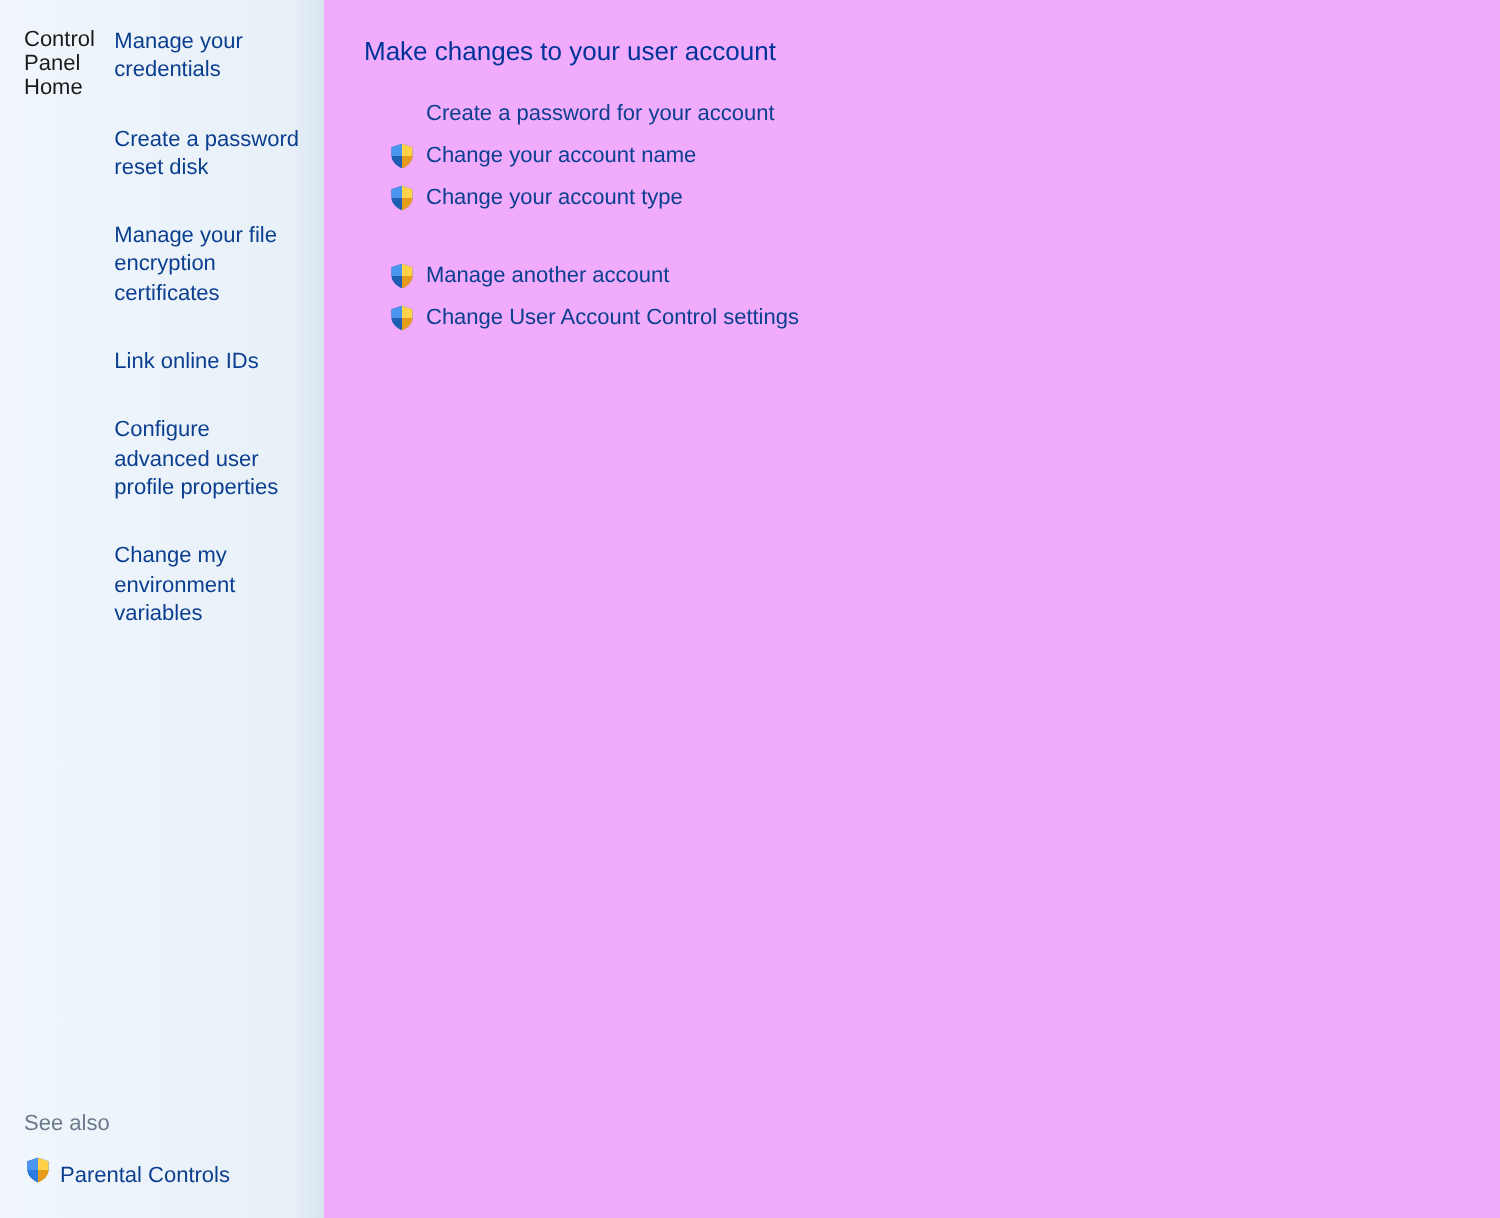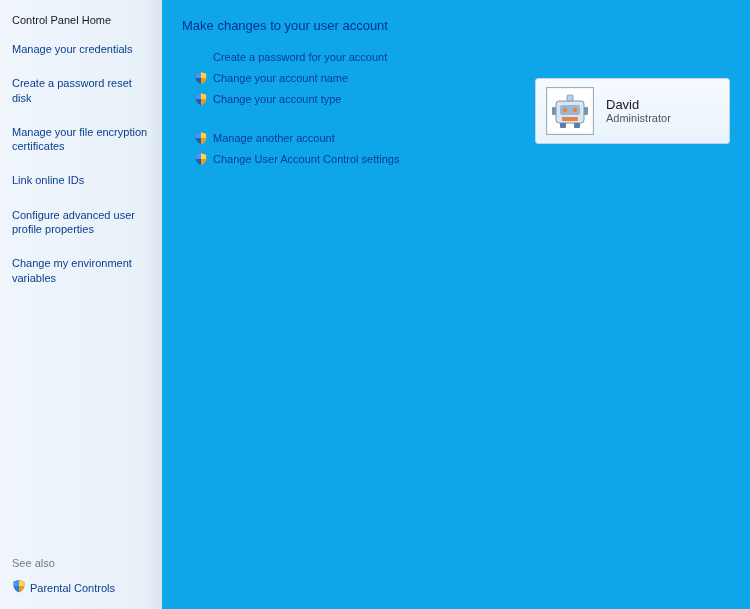--- a/index.html
+++ b/index.html
@@ -14,21 +14,20 @@
       background: #fff;
       display: flex;
       overflow: hidden;
     }
     .sidebar {
       width: 162px;
       height: 100%;
       background: linear-gradient(to right, #f0f6fc 0%, #e8f0f8 90%, #d8e4f0 100%);
       padding: 14px 10px 14px 12px;
       display: flex;
-      flex-direction: column;
       font-size: 11px;
       color: #003399;
       position: relative;
     }
     .sidebar-home {
       color: #1a1a1a;
       font-size: 11px;
       margin-bottom: 16px;
     }
     .sidebar-links {
@@ -53,21 +52,21 @@
       margin-bottom: 10px;
     }
     .bottom-link {
       display: flex;
       align-items: flex-end;
       gap: 4px;
     }
     .main {
       flex: 1;
       padding: 18px 20px 20px 20px;
-      background: #0ea5e9;
+      background: #f0abfc;
     }
     .heading {
       color: #003399;
       font-size: 13px;
       font-weight: normal;
       margin-bottom: 16px;
     }
     .content-row {
       display: flex;
       align-items: center;
@@ -220,34 +219,14 @@
             <path d="M8 1 L14 3 L14 8 C14 11 11 14 8 15 C5 14 2 11 2 8 L2 3 Z" fill="#1e5fb3"></path>
             <path d="M8 1 L14 3 L14 8 C14 11 11 14 8 15 L8 1 Z" fill="#ffd24a"></path>
             <path d="M8 8 L14 8 C14 11 11 14 8 15 Z" fill="#e69b1f"></path>
             <path d="M8 8 L2 8 L2 3 L8 1 Z" fill="#4a96ee"></path>
           </svg>
         </span>
         <span class="action-link">Change User Account Control settings</span>
       </div>
     </div>
 
-    <div class="account-card">
-      <div class="avatar-frame">
-        <svg class="avatar-robot" viewBox="0 0 40 40">
-          <rect x="6" y="10" width="28" height="22" rx="3" fill="#d9e6f2" stroke="#7a94b0" stroke-width="1"></rect>
-          <rect x="10" y="14" width="20" height="10" rx="2" fill="#9bb6d2"></rect>
-          <circle cx="15" cy="19" r="2.2" fill="#e6833c"></circle>
-          <circle cx="25" cy="19" r="2.2" fill="#e6833c"></circle>
-          <rect x="12" y="26" width="16" height="4" rx="1" fill="#e6833c"></rect>
-          <rect x="2" y="16" width="4" height="8" rx="1" fill="#7a94b0"></rect>
-          <rect x="34" y="16" width="4" height="8" rx="1" fill="#7a94b0"></rect>
-          <rect x="17" y="4" width="6" height="6" rx="1" fill="#b9cfe4" stroke="#7a94b0" stroke-width="0.8"></rect>
-          <rect x="10" y="32" width="6" height="5" rx="1" fill="#5a7ea6"></rect>
-          <rect x="24" y="32" width="6" height="5" rx="1" fill="#5a7ea6"></rect>
-        </svg>
-      </div>
-      <div class="account-info">
-        <div class="account-name">David</div>
-        <div class="account-role">Administrator</div>
-      </div>
-    </div>
   </div>
 </div>
 
 </body></html>

